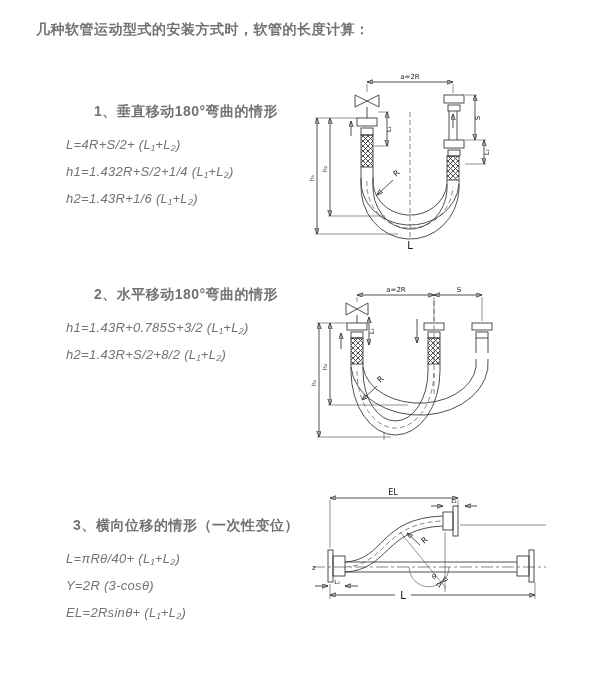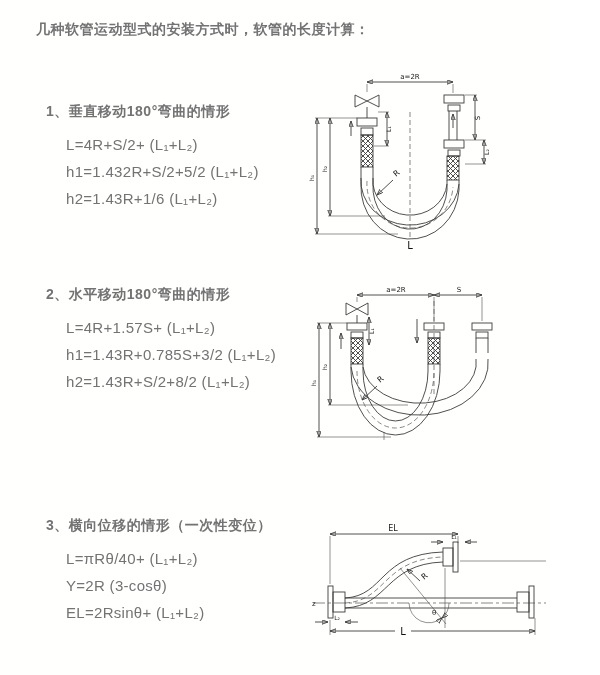--- a/index.html
+++ b/index.html
@@ -6,32 +6,32 @@
   #page {
     position:relative; width:546px; height:675px; background:#fffffe;
     font-family:"Liberation Sans","DejaVu Sans",sans-serif; color:#737373;
     overflow:hidden;
   }
   .title {
     position:absolute; left:36px; top:21px;
     font-size:14px; font-weight:600; letter-spacing:0.5px;
   }
   .section { position:absolute; width:280px; }
-  .section .heading { font-size:14px; font-weight:600; letter-spacing:0.5px; }
+  .section .heading { font-size:14px; font-weight:600; letter-spacing:0.5px;text-align:center; }
   .section .formulas { margin-top:10px; padding-left:20px; }
   .section .formulas div {
-    font-size:15px; line-height:27px; letter-spacing:0.3px; white-space:nowrap;
+    font-size:13px; line-height:27px; letter-spacing:0.3px; white-space:nowrap;font-style:italic;
   }
   #sec1 { left:46px; top:103px; }
   #sec2 { left:46px; top:286px; }
   #sec3 { left:46px; top:517px; }
   .diagram { position:absolute; }
   #d1 { left:303px; top:66px; }
   #d2 { left:303px; top:283px; }
-  #d3 { left:303px; top:516px; }
+  #d3 { left:303px; top:480px; }
   svg { overflow:visible; }
   svg line, svg path, svg rect, svg polygon { stroke:#3c3c3c; fill:none; stroke-width:0.9; }
   svg .hatch1 { fill:url(#p1); }
   svg .hatch2 { fill:url(#p2); }
   svg .dash { stroke-dasharray:5,3; stroke-width:0.7; stroke:#555; }
   svg .cline { stroke-dasharray:12,3,3,3; stroke-width:0.7; stroke:#555; }
   svg .thin { stroke-width:0.6; stroke:#4a4a4a; }
   svg text { stroke:none; fill:#222; font-family:"DejaVu Sans",sans-serif; }
   .dim  { font-size:7px; }
   .dims { font-size:6px; }
@@ -42,29 +42,28 @@
 <body>
 
 <div id="page">
 
   <div class="title">几种软管运动型式的安装方式时，软管的长度计算：</div>
 
   <div class="section" id="sec1">
     <div class="heading">1、垂直移动180°弯曲的情形</div>
     <div class="formulas">
       <div>L=4R+S/2+ (L₁+L₂)</div>
-      <div>h1=1.432R+S/2+5/2 (L₁+L₂)</div>
+      <div>h1=1.432R+S/2+1/4 (L₁+L₂)</div>
       <div>h2=1.43R+1/6 (L₁+L₂)</div>
     </div>
   </div>
 
   <div class="section" id="sec2">
     <div class="heading">2、水平移动180°弯曲的情形</div>
     <div class="formulas">
-      <div>L=4R+1.57S+ (L₁+L₂)</div>
       <div>h1=1.43R+0.785S+3/2 (L₁+L₂)</div>
       <div>h2=1.43R+S/2+8/2 (L₁+L₂)</div>
     </div>
   </div>
 
   <div class="section" id="sec3">
     <div class="heading">3、横向位移的情形（一次性变位）</div>
     <div class="formulas">
       <div>L=πRθ/40+ (L₁+L₂)</div>
       <div>Y=2R (3-cosθ)</div>

